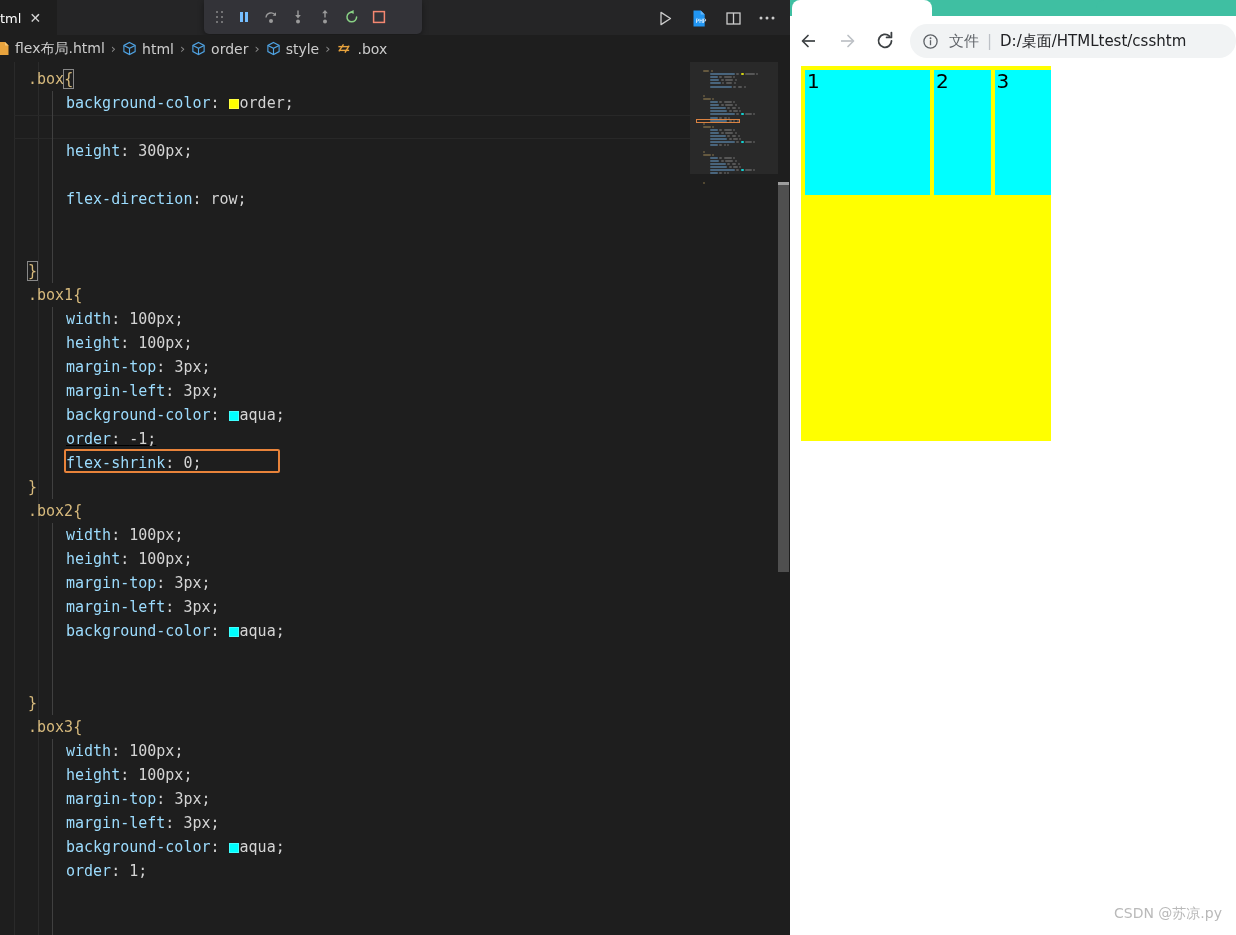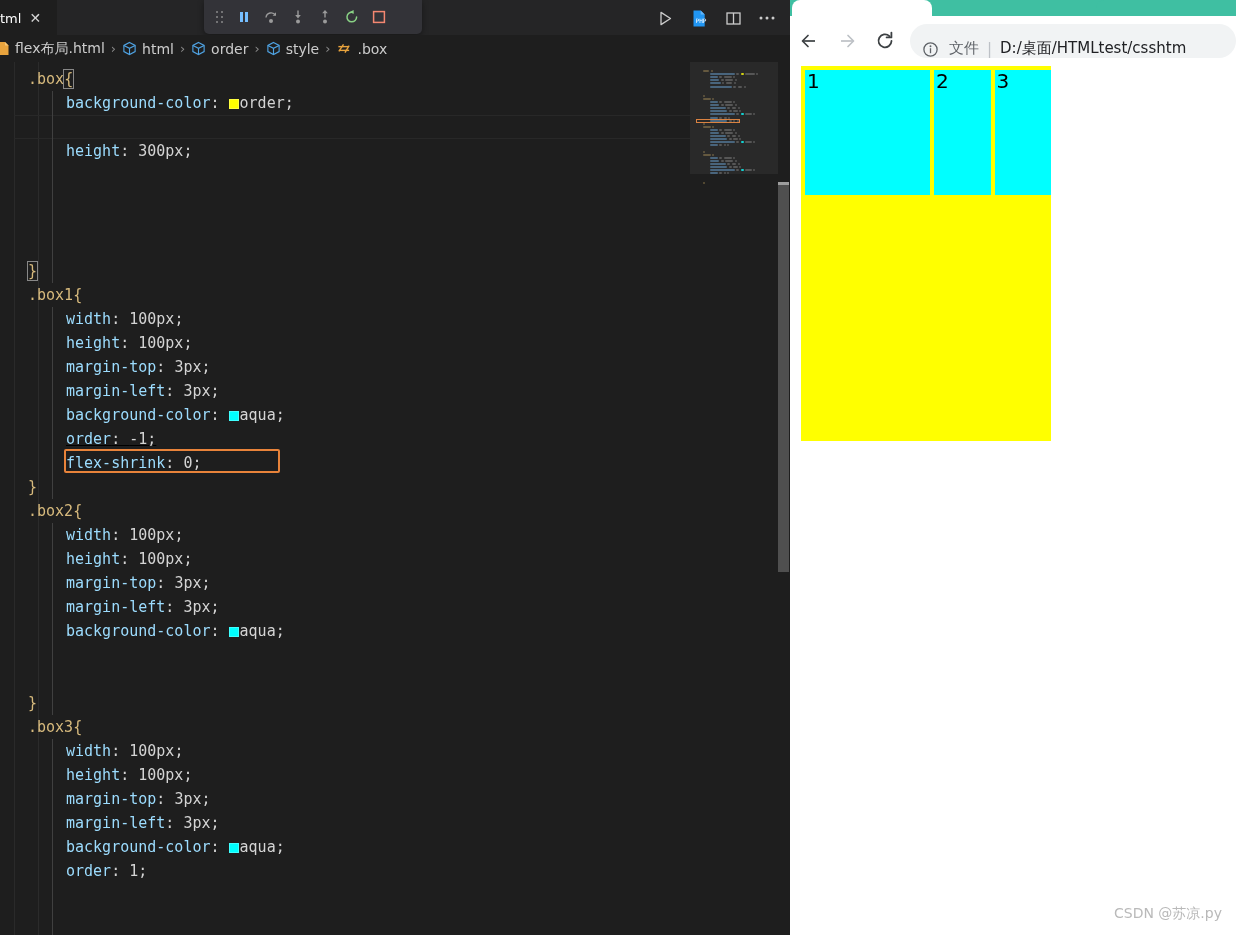--- a/index.html
+++ b/index.html
@@ -301,21 +301,21 @@
     cursor: pointer;
     border-radius: 50%;
   }
   #omnibox {
     flex: 1;
     height: 34px;
     margin-left: 6px;
     background: #f1f3f4;
     border-radius: 17px;
     display: flex;
-    align-items: flex-end;
+    align-items: center;
     padding: 0 8px 0 12px;
     box-sizing: border-box;
     overflow: hidden;
     cursor: text;
   }
   #omnibox-scheme {
     color: #5f6368;
     font-size: 15px;
     margin-left: 10px;
     white-space: nowrap;
@@ -529,20 +529,21 @@
       </span>
     </div>
 
     <div id="editor">
       <div id="gutter-rail"></div>
       <div id="fold-rail"></div>
       <div id="code">
           <div class="line" style="top: 5px;"><span class="txt" style="margin-left: 28px; text-align: center;"><span class="sel">.box</span><span class="brace-match brace">{</span></span></div>
           <div class="line" style="top: 29px;"><span class="txt" style="margin-left: 66px;"><span class="prop">background-color</span><span class="punct">: </span><span class="colorbox" style="background: rgb(255, 255, 0);"></span><span class="plain">order</span><span class="punct">;</span></span></div>
           <div class="line" style="top: 77px;"><span class="txt" style="margin-left: 66px;"><span class="prop">height</span><span class="punct">: </span><span class="plain">300px</span><span class="punct">;</span></span></div>
+          <div class="line" style="top: 125px;"><span class="txt" style="margin-left: 66px;"><span class="prop">flex-direction</span><span class="punct">: </span><span class="plain">row</span><span class="punct">;</span></span></div>
           <div class="line" style="top: 149px;"><span class="txt" style="margin-left: -10px;"></span></div>
           <div class="line" style="top: 173px;"><span class="txt" style="margin-left: -10px;"></span></div>
           <div class="line" style="top: 197px;"><span class="txt" style="margin-left: 28px;"><span class="brace-match brace">}</span></span></div>
           <div class="line" style="top: 221px;"><span class="txt" style="margin-left: 28px;"><span class="sel">.box1</span><span class="brace">{</span></span></div>
           <div class="line" style="top: 245px;"><span class="txt" style="margin-left: 66px;"><span class="prop">width</span><span class="punct">: </span><span class="plain">100px</span><span class="punct">;</span></span></div>
           <div class="line" style="top: 269px;"><span class="txt" style="margin-left: 66px;"><span class="prop">height</span><span class="punct">: </span><span class="plain">100px</span><span class="punct">;</span></span></div>
           <div class="line" style="top: 293px;"><span class="txt" style="margin-left: 66px;"><span class="prop">margin-top</span><span class="punct">: </span><span class="plain">3px</span><span class="punct">;</span></span></div>
           <div class="line" style="top: 317px;"><span class="txt" style="margin-left: 66px;"><span class="prop">margin-left</span><span class="punct">: </span><span class="plain">3px</span><span class="punct">;</span></span></div>
           <div class="line" style="top: 341px;"><span class="txt" style="margin-left: 66px;"><span class="prop">background-color</span><span class="punct">: </span><span class="colorbox" style="background: rgb(0, 255, 255);"></span><span class="plain">aqua</span><span class="punct">;</span></span></div>
           <div class="line" style="top: 365px;"><span class="txt" style="margin-left: 66px; text-decoration: underline;"><span class="prop">order</span><span class="punct">: </span><span class="plain">-1</span><span class="punct">;</span></span></div>

